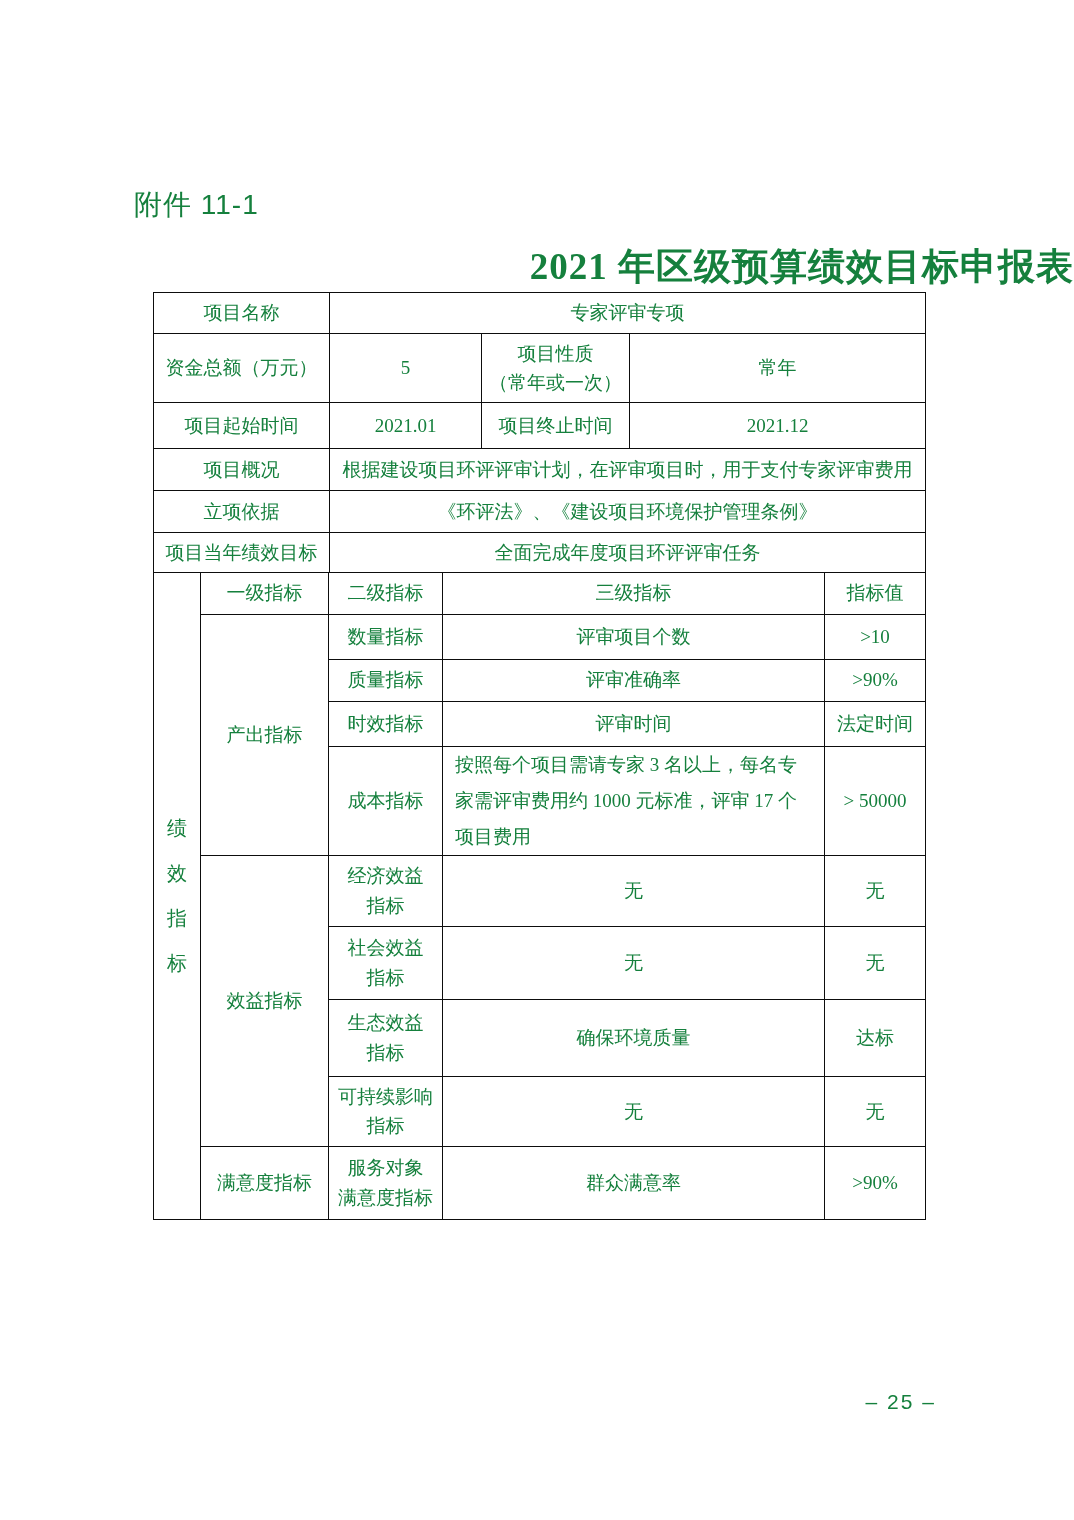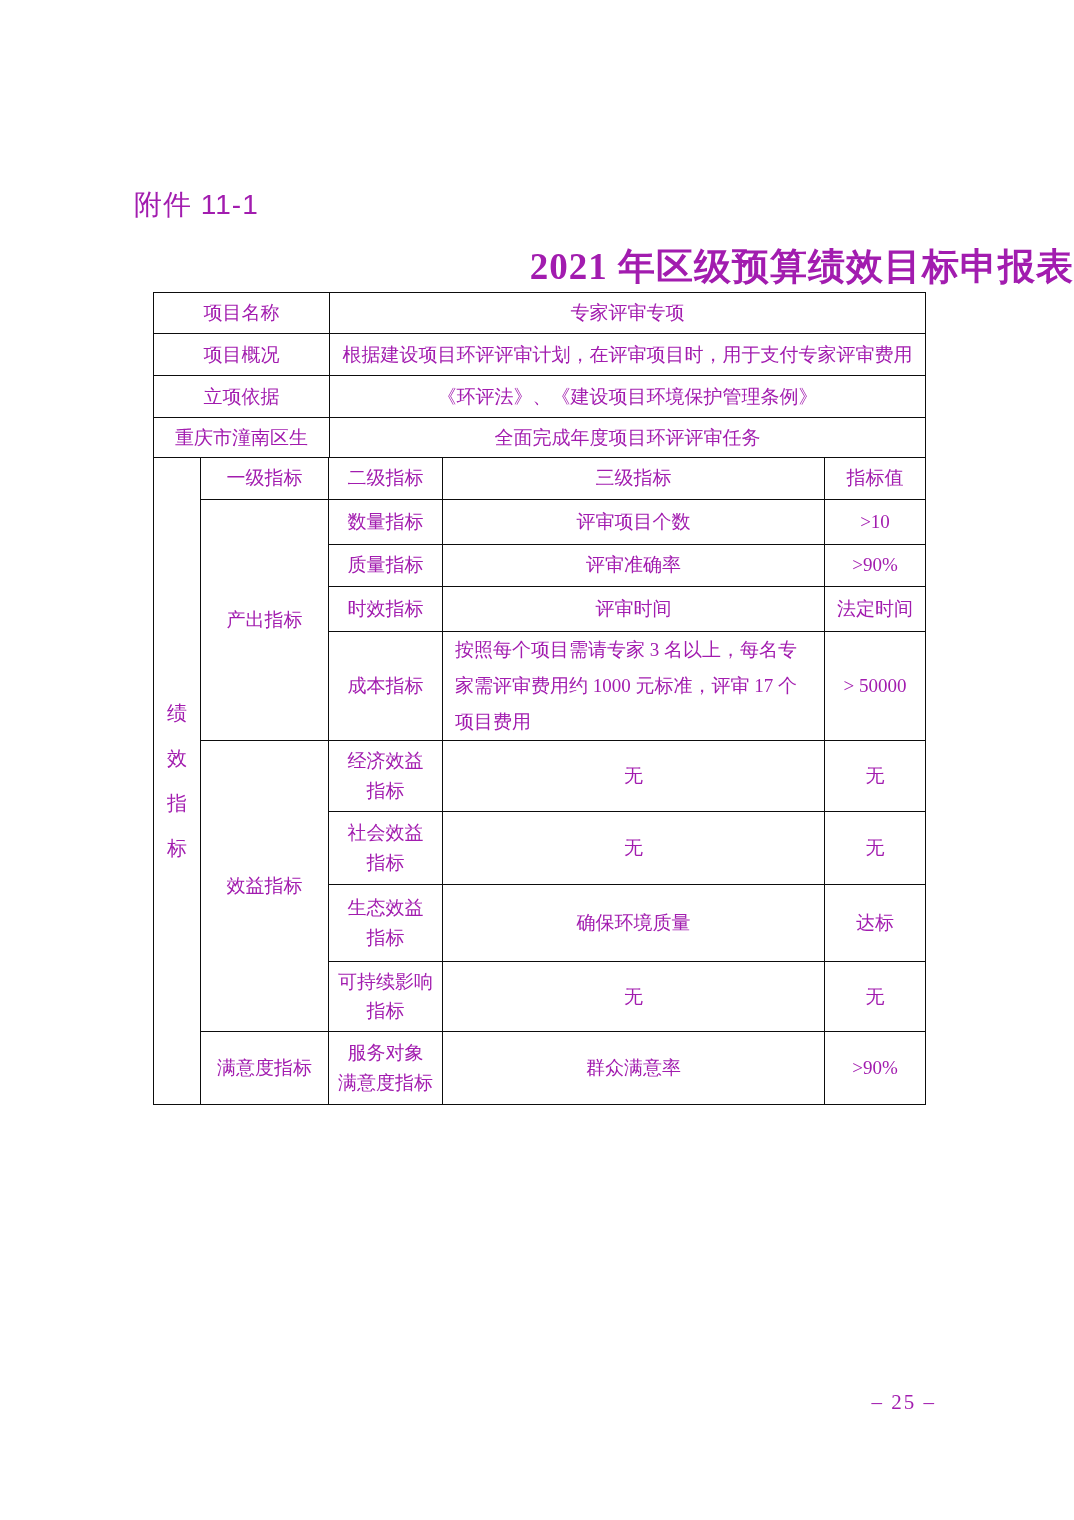--- a/index.html
+++ b/index.html
@@ -1,21 +1,21 @@
 <!DOCTYPE html>
 <html><head>
 <meta charset="utf-8">
 <style>
   html, body { margin: 0; padding: 0; background: #ffffff; }
   .page {
     position: relative;
     width: 1074px;
     height: 1520px;
     background: #ffffff;
-    color: #a21caf;
+    color: #15803d;
     font-family: "Liberation Sans", sans-serif;
     overflow: hidden;
   }
   .attachment {
     position: absolute;
     left: 134px;
     top: 186px;
     font-size: 28px;
     letter-spacing: 1px;
   }
@@ -66,21 +66,21 @@
     width: 1.25em;
     word-break: break-all;
     line-height: 2.25;
     font-size: 20px;
   }
   .page-number {
     position: absolute;
     top: 1390px;
     right: 138px;
     font-size: 21px;
-    font-family: Liberation Serif, serif;
+    font-family: Liberation Sans, sans-serif;
     letter-spacing: 2px;
   }
   
   .rA1 { height: 41px; }  .rA2 { height: 82px; }  .rA3 { height: 69px; }
   .rA4 { height: 46px; }  .rA5 { height: 42px; }  .rA6 { height: 42px; margin-top: 32px; }
   .rA7 { height: 40px; }
   .rB0 { height: 42px; }  .rB1 { height: 45px; }  .rB2 { height: 42px; }
   .rB3 { height: 45px; }  .rB4 { height: 108px; } .rB5 { height: 71px; }
   .rB6 { height: 73px; }  .rB7 { height: 77px; }  .rB8 { height: 70px; }
   .rB9 { height: 73px; }
@@ -101,30 +101,43 @@
           <col style="width:176px">
           <col style="width:152px">
           <col style="width:148px">
           <col style="width:296px">
         </colgroup>
       <tbody>
           <tr class="rA1">
         <td>项目名称</td>
         <td colspan="3">专家评审专项</td>
       </tr>
+      <tr class="rA3">
+        <td>资金总额（万元）</td>
+        <td class="serif">5</td>
+        <td>项目性质
+（常年或一次）</td>
+        <td>常年</td>
+      </tr>
+      <tr class="rA4">
+        <td>项目起始时间</td>
+        <td class="serif">2021.01</td>
+        <td>项目终止时间</td>
+        <td class="serif">2021.12</td>
+      </tr>
       <tr class="rA5">
         <td>项目概况</td>
         <td colspan="3">根据建设项目环评评审计划，在评审项目时，用于支付专家评审费用</td>
       </tr>
       <tr class="rA6">
         <td>立项依据</td>
         <td colspan="3">《环评法》、《建设项目环境保护管理条例》</td>
       </tr>
       <tr class="rA7">
-        <td>重庆市潼南区生</td>
+        <td>项目当年绩效目标</td>
         <td colspan="3">全面完成年度项目环评评审任务</td>
       </tr>
     </tbody>
       </table>
 
     <table class="t2">
       <colgroup>
           <col style="width:47px">
           <col style="width:128px">
           <col style="width:114px">

